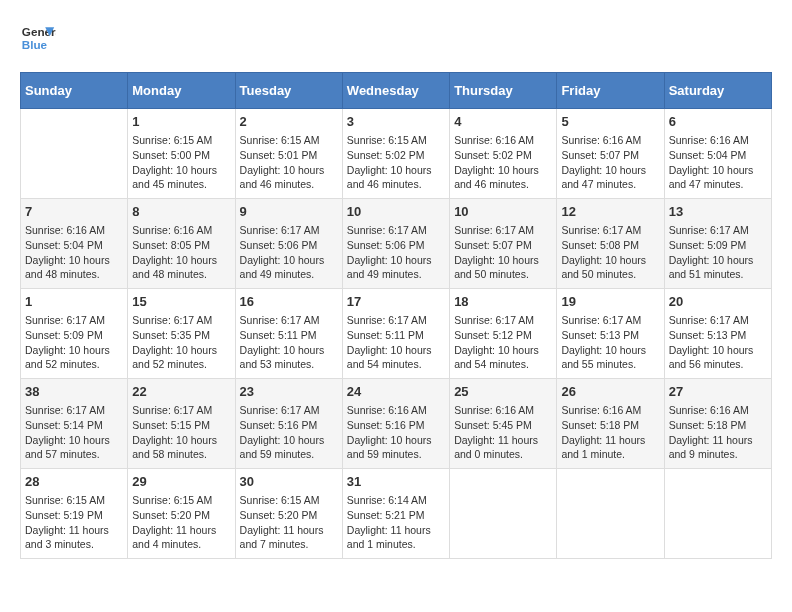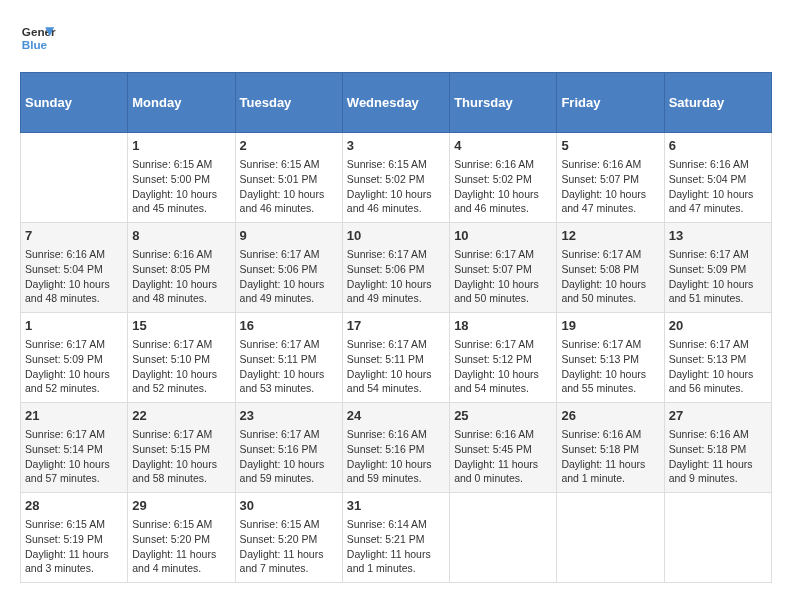--- a/index.html
+++ b/index.html
@@ -40,21 +40,21 @@
       color: #555;
     }
     table {
       width: 100%;
       border-collapse: collapse;
       font-size: 11px;
     }
     thead tr th {
       background-color: #4a7fc1;
       color: #fff;
-      padding: 22px 4px;
+      padding: 10px 4px;
       text-align: left;
       font-size: 13px;
       font-weight: bold;
       border: 1px solid #3a6aa8;
     }
     tbody tr {
       border-bottom: 1px solid #ccc;
     }
     tbody tr td {
       vertical-align: top;
@@ -211,21 +211,21 @@
         <td>
           <span class="day-number">1</span>
           <div class="day-info">Sunrise: 6:17 AM</div>
           <div class="day-info">Sunset: 5:09 PM</div>
           <div class="day-info">Daylight: 10 hours</div>
           <div class="day-info">and 52 minutes.</div>
         </td>
         <td>
           <span class="day-number">15</span>
           <div class="day-info">Sunrise: 6:17 AM</div>
-          <div class="day-info">Sunset: 5:10 PM</div>
+          <div class="day-info">Sunset: 5:35 PM</div>
           <div class="day-info">Daylight: 10 hours</div>
           <div class="day-info">and 52 minutes.</div>
         </td>
         <td>
           <span class="day-number">16</span>
           <div class="day-info">Sunrise: 6:17 AM</div>
           <div class="day-info">Sunset: 5:11 PM</div>
           <div class="day-info">Daylight: 10 hours</div>
           <div class="day-info">and 53 minutes.</div>
         </td>
@@ -253,21 +253,21 @@
         <td>
           <span class="day-number">20</span>
           <div class="day-info">Sunrise: 6:17 AM</div>
           <div class="day-info">Sunset: 5:13 PM</div>
           <div class="day-info">Daylight: 10 hours</div>
           <div class="day-info">and 56 minutes.</div>
         </td>
       </tr>
       <tr>
         <td>
-          <span class="day-number">21</span>
+          <span class="day-number">38</span>
           <div class="day-info">Sunrise: 6:17 AM</div>
           <div class="day-info">Sunset: 5:14 PM</div>
           <div class="day-info">Daylight: 10 hours</div>
           <div class="day-info">and 57 minutes.</div>
         </td>
         <td>
           <span class="day-number">22</span>
           <div class="day-info">Sunrise: 6:17 AM</div>
           <div class="day-info">Sunset: 5:15 PM</div>
           <div class="day-info">Daylight: 10 hours</div>

